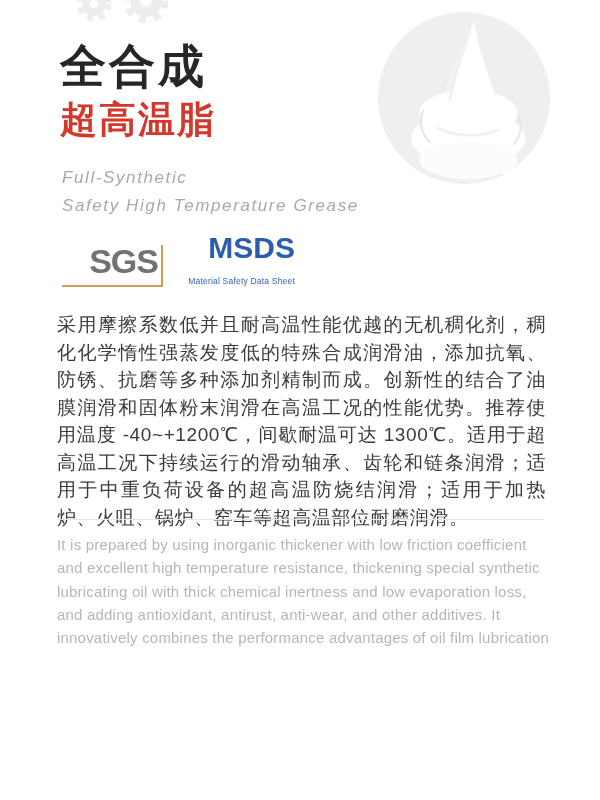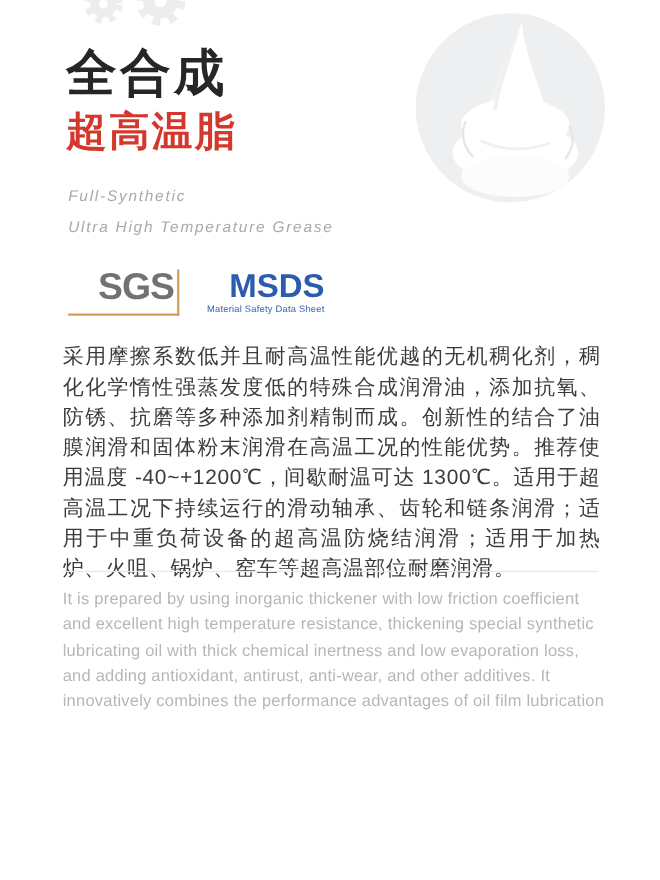--- a/index.html
+++ b/index.html
@@ -11,30 +11,30 @@
   .gears{position:absolute;left:66px;top:0;width:130px;height:28px;overflow:hidden;}
   
   .photo-circle{position:absolute;left:378px;top:12px;width:172px;height:172px;
     border-radius:50%;background:#edeff0;}
   .dollop{position:absolute;left:378px;top:12px;width:172px;height:172px;}
   
   .title-cn1{position:absolute;left:60px;top:40px;font-size:46px;line-height:52px;
     font-weight:600;color:#262626;letter-spacing:3px;}
   .title-cn2{position:absolute;left:60px;top:94px;font-size:37px;line-height:52px;
     font-weight:800;color:#d4382c;letter-spacing:2px;}
-  .title-en{position:absolute;left:62px;top:164px;font-size:14px;line-height:28px;
+  .title-en{position:absolute;left:62px;top:164px;font-size:17px;line-height:28px;
     font-style:italic;color:#a9a9a9;letter-spacing:1.6px;}
   
   .badges{position:absolute;left:62px;top:241px;height:46px;display:flex;align-items:flex-end;}
   .badge-sgs{width:101px;height:42px;border-bottom:2px solid #d79a55;border-right:2px solid #d79a55;
     display:flex;align-items:flex-start;justify-content:flex-end;padding:0 3px 1px 0;box-sizing:border-box;}
   .badge-sgs .sgs-text{font-size:34px;line-height:32px;font-weight:700;color:#717276;letter-spacing:-1px;}
   .badge-msds{margin-left:14px;width:118px;text-align:right;padding-bottom:1px;}
   .badge-msds .msds-text{font-size:30px;line-height:28px;font-weight:800;color:#2b5cad;letter-spacing:0px;}
-  .badge-msds .msds-sub{font-size:8.5px;color:#3d6cb3;letter-spacing:0.2px;margin-top:1px;
+  .badge-msds .msds-sub{font-size:8.5px;color:#3d6cb3;letter-spacing:0.2px;margin-top:14px;
     text-shadow:0 0 1px #dfe7f2;}
   .badge-rohs{margin-left:25px;padding-bottom:3px;}
   .badge-rohs .rohs-text{font-family:"Liberation Serif",serif;font-size:38px;line-height:36px;
     color:#5c6b60;letter-spacing:1px;}
   
   .desc-cn{position:absolute;left:57px;top:299px;width:489px;font-size:19px;line-height:27.5px;
     color:#3b3b3b;text-align:justify;letter-spacing:0.6px;font-weight:500;margin-top:12px;}
   .divider{position:absolute;left:57px;top:519px;width:487px;height:0;border-top:1px solid #e7e7e7;}
   .desc-en{position:absolute;left:57px;top:533px;width:493px;font-size:15px;line-height:23.3px;
     color:#b4b7b9;text-align:left;letter-spacing:0.2px;}
@@ -71,21 +71,21 @@
       <path d="M142,104 q8,16 -4,31" stroke="#e4e6e8" stroke-width="2" fill="none"></path>
       <path d="M86,42 q-9,26 -13,48" stroke="#eef0f1" stroke-width="3" fill="none"></path>
       <path d="M60,118 q30,14 64,2" stroke="#eef0f1" stroke-width="2.5" fill="none"></path>
     </svg>
   </div>
 
   <div class="title-cn1">全合成</div>
   <div class="title-cn2">超高温脂</div>
   <div class="title-en">
     <div>Full-Synthetic</div>
-    <div>Ultra High Temperature Grease</div>
+    <div>Safety High Temperature Grease</div>
   </div>
 
   <div class="badges">
     <div class="badge-sgs">
       <span class="sgs-text">SGS</span>
     </div>
     <div class="badge-msds">
       <div class="msds-text">MSDS</div>
       <div class="msds-sub">Material Safety Data Sheet</div>
     </div>

